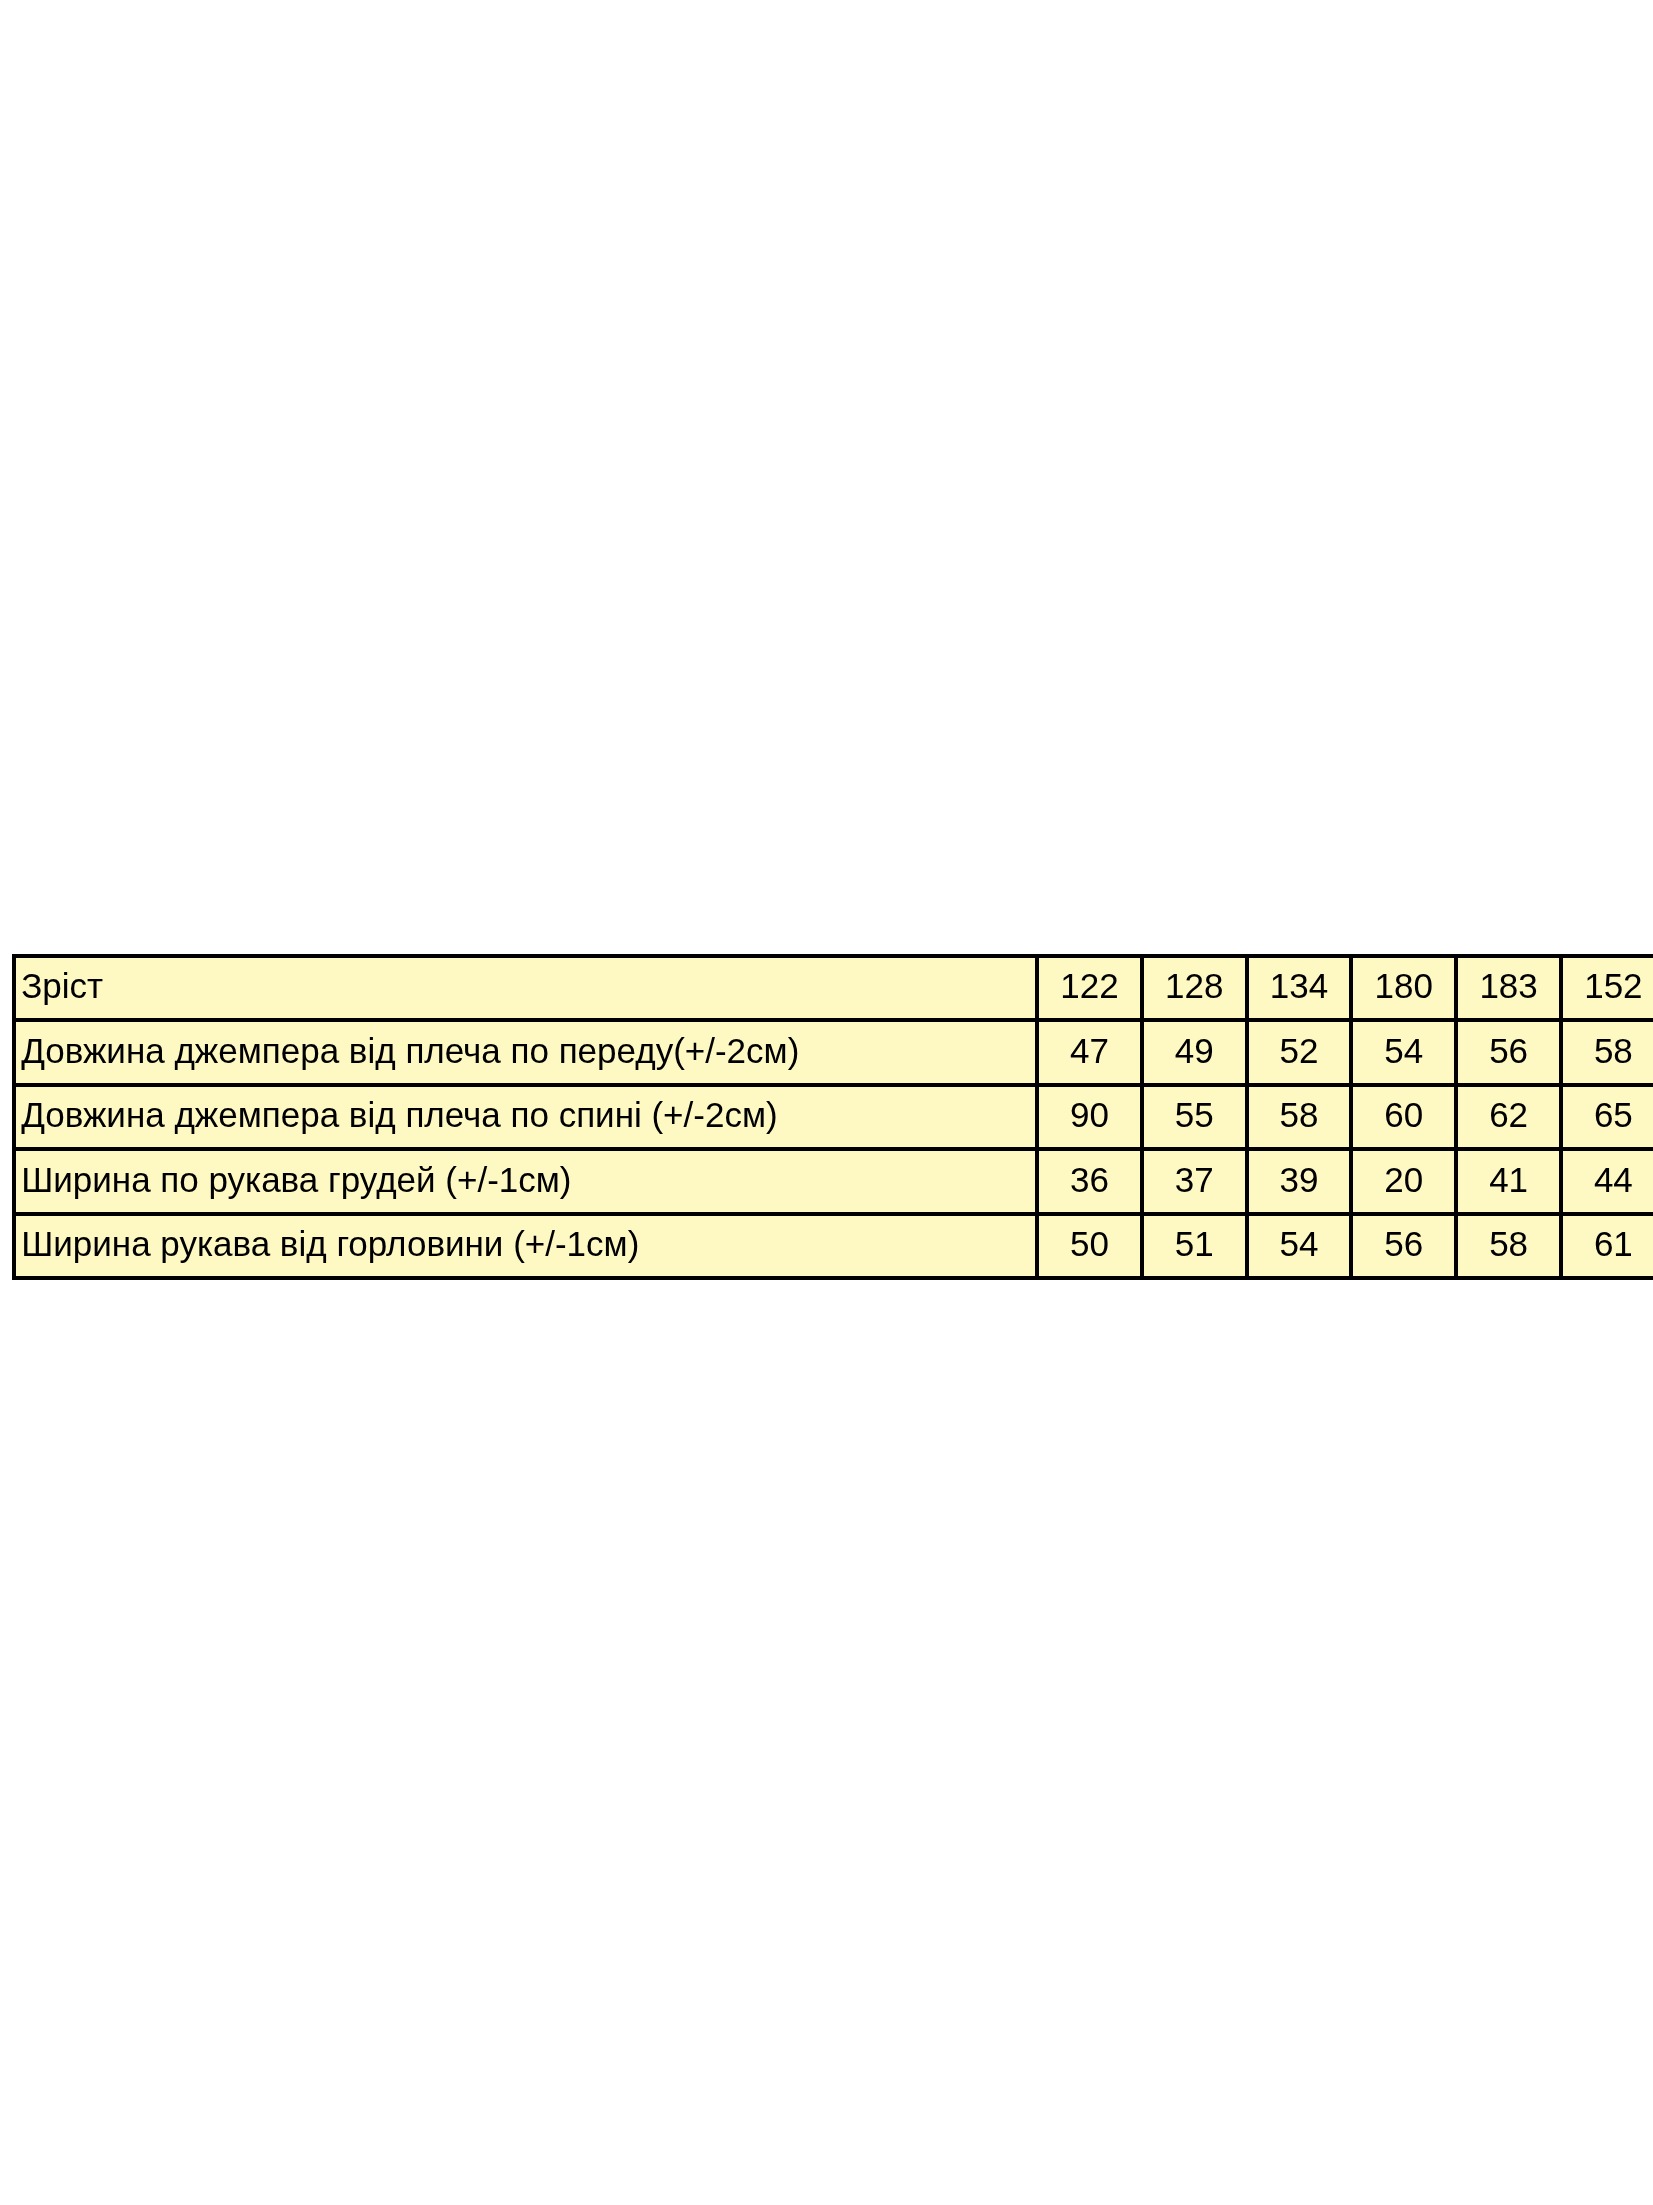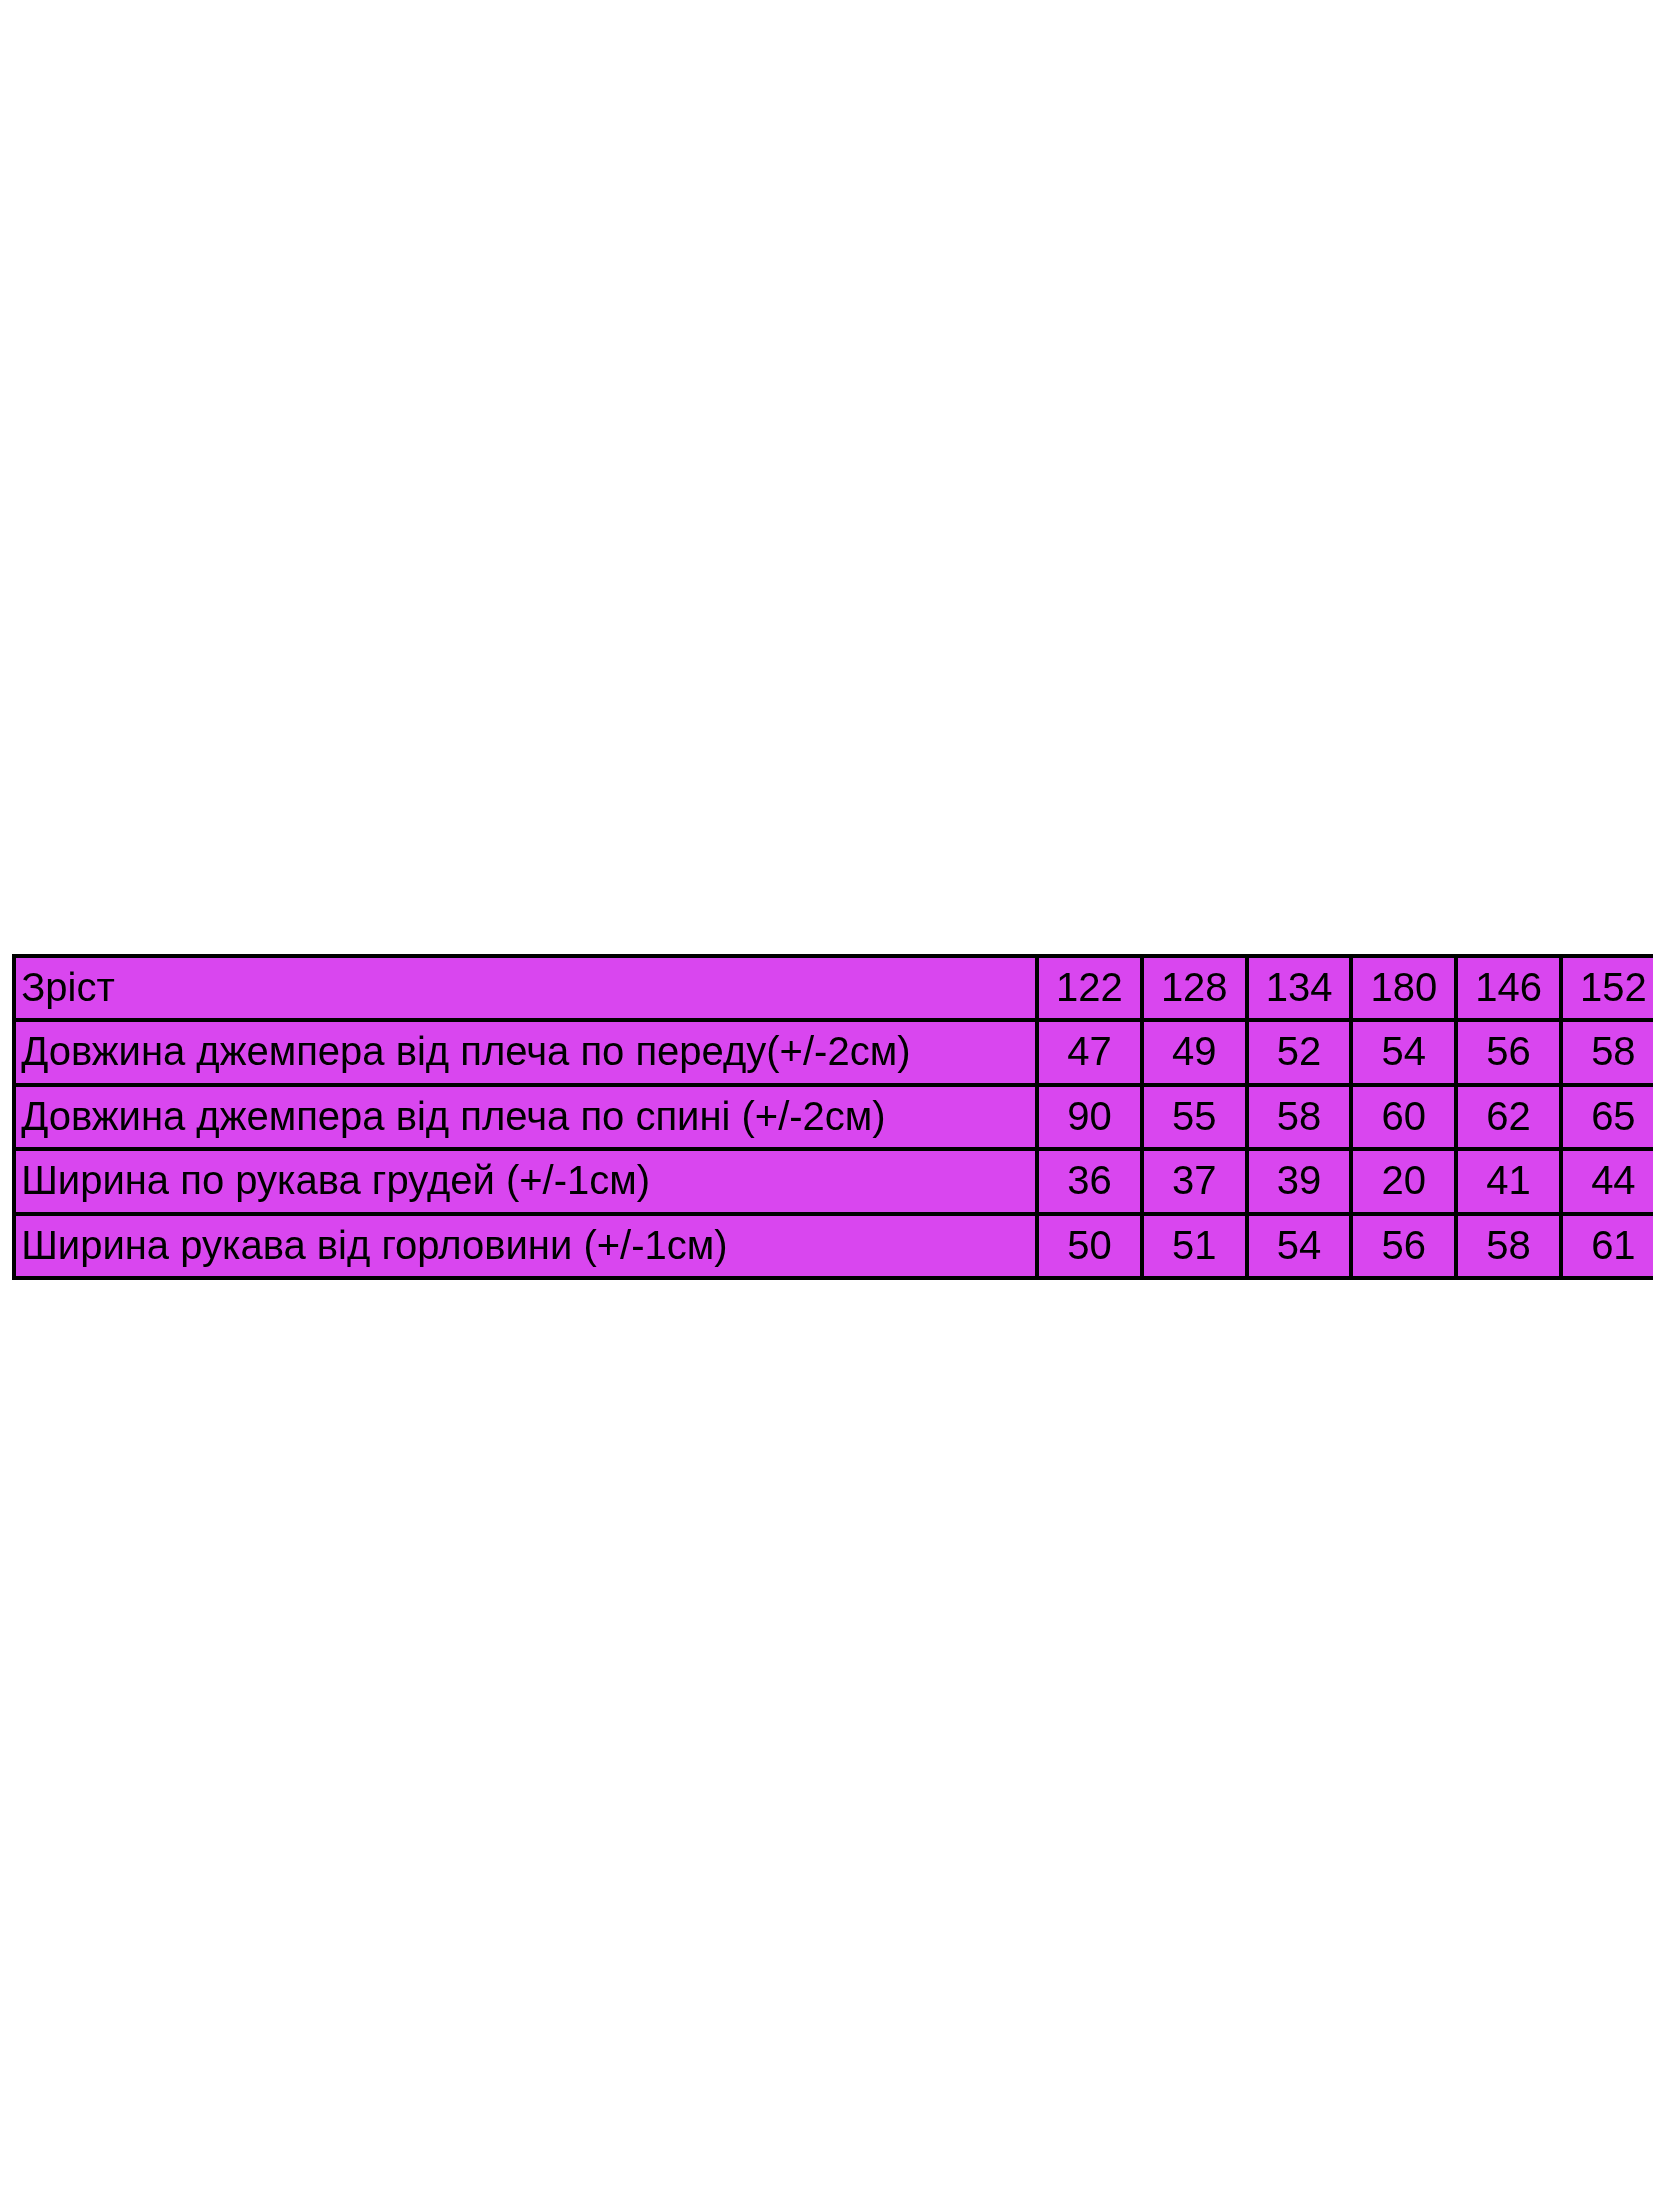--- a/index.html
+++ b/index.html
@@ -23,27 +23,27 @@
   table.size-table {
     border-collapse: separate;
     border-spacing: 0;
     table-layout: fixed;
     width: 1650px;
     border: 2.5px solid #000;
   }
   table.size-table td {
     border: 2.5px solid #000;
     padding: 1.6px 4.9px 4.9px 4.9px;
-    font-size: 40px;
+    font-size: 35px;
     line-height: 1.05;
     color: #000;
     white-space: nowrap;
     vertical-align: middle;
     height: 54px;
-    background: #d946ef;
+    background: #fef9c3;
     font-family: "Liberation Sans", sans-serif;
   }
   td.label-cell {
     width: 1009px;
     text-align: left;
   }
   td.val-cell {
     text-align: center;
     width: 91px;
   }
@@ -53,21 +53,21 @@
 
 <div id="size-table-wrap">
   <table class="size-table">
     <tbody>
       <tr>
         <td class="label-cell">Зріст</td>
         <td class="val-cell">122</td>
         <td class="val-cell">128</td>
         <td class="val-cell">134</td>
         <td class="val-cell">180</td>
-        <td class="val-cell">146</td>
+        <td class="val-cell">183</td>
         <td class="val-cell">152</td>
 
       </tr>
       <tr>
         <td class="label-cell">Довжина джемпера від плеча по переду(+/-2см)</td>
         <td class="val-cell">47</td>
         <td class="val-cell">49</td>
         <td class="val-cell">52</td>
         <td class="val-cell">54</td>
         <td class="val-cell">56</td>

